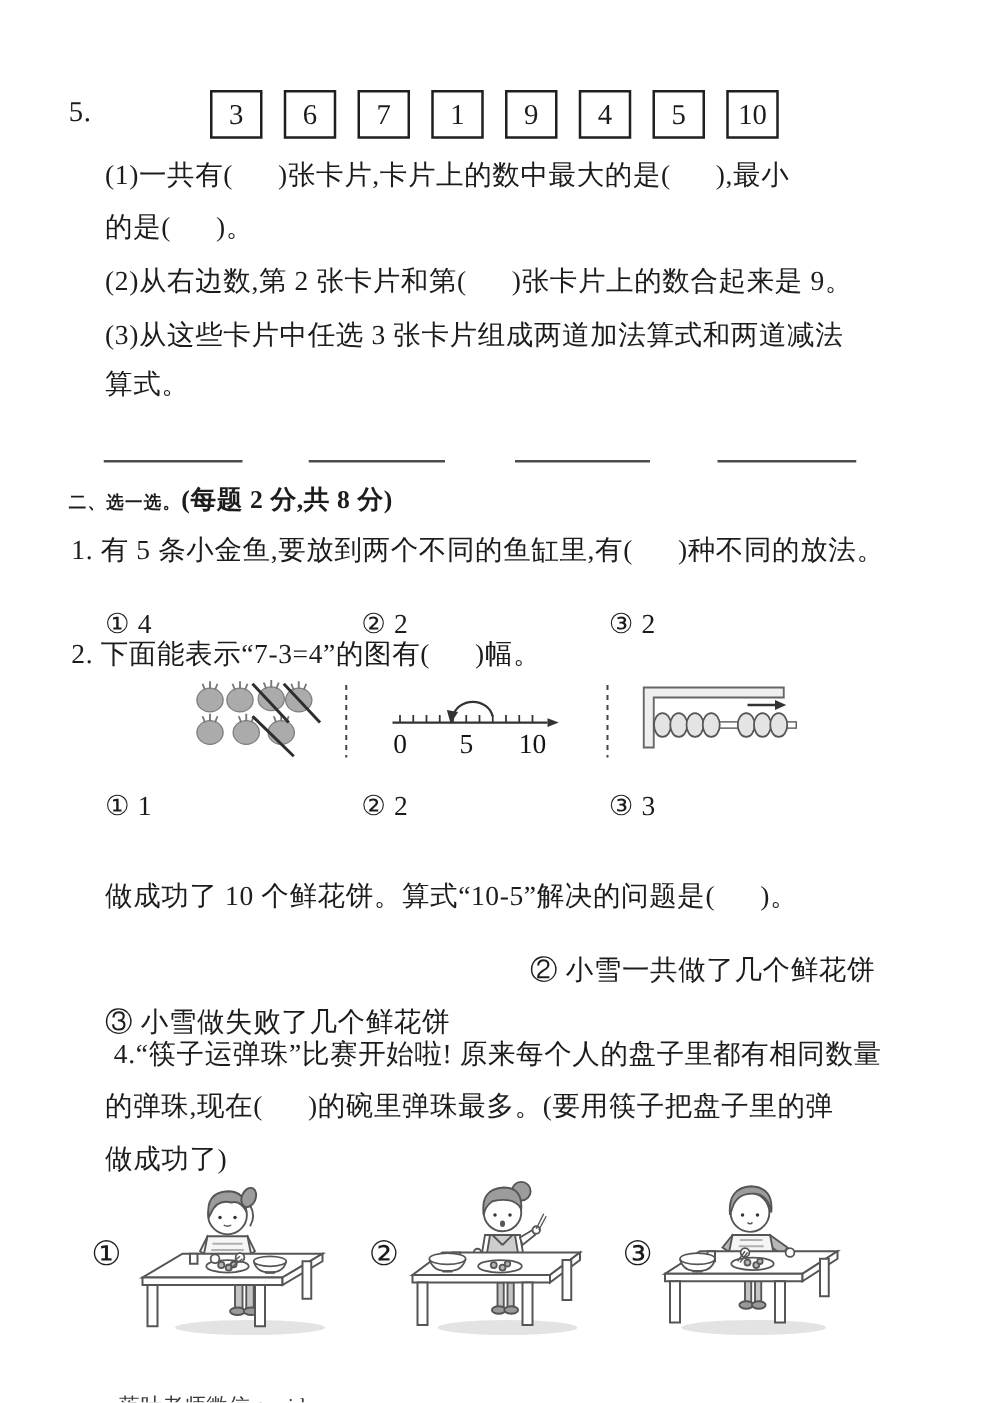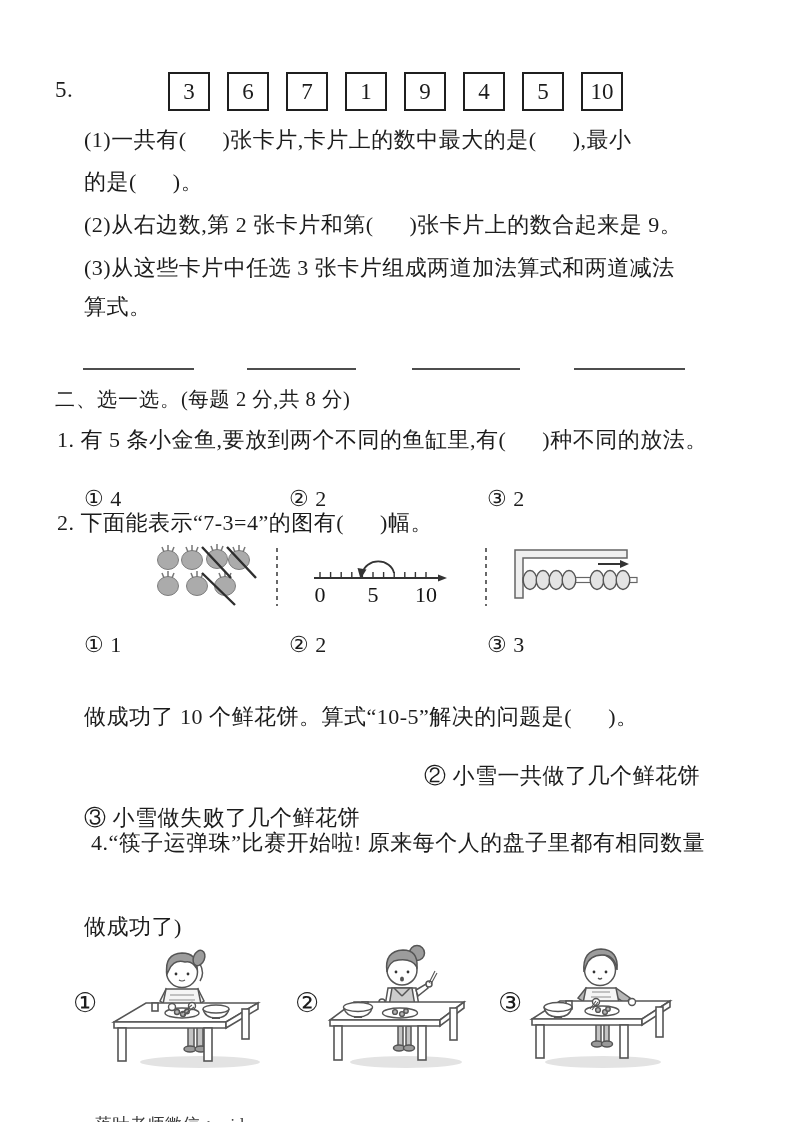--- a/index.html
+++ b/index.html
@@ -4,22 +4,22 @@
 <style>
   html,body{margin:0;padding:0;background:#fff;}
   .sheet{
     position:relative;width:793px;height:1122px;background:#fff;overflow:hidden;
     font-family:"Liberation Serif","DejaVu Serif",serif;color:#1c1c1c;
   }
   .tline{position:absolute;font-size:22px;white-space:pre;letter-spacing:.5px;line-height:26px;}
   .cards{position:absolute;left:168px;top:72px;display:flex;gap:17px;}
   .card{min-width:34px;height:35px;padding:0 2px;border:2px solid #1f1f1f;display:flex;align-items:center;justify-content:center;font-size:23px;}
   .ansline{position:absolute;height:2px;background:#4d4d4d;}
-  .ttl-main{font-family:"Liberation Sans","DejaVu Sans",sans-serif;font-weight:400;font-size:20px;letter-spacing:1px;}
-  .ttl-note{font-size:20.5px;font-weight:400;letter-spacing:.5px;}
+  .ttl-main{font-family:"Liberation Sans","DejaVu Sans",sans-serif;font-weight:700;font-size:14px;letter-spacing:1px;}
+  .ttl-note{font-size:20.5px;font-weight:700;letter-spacing:.5px;}
   .opt{position:absolute;font-size:22px;white-space:pre;letter-spacing:.5px;margin-top:16px;}
   .figlabel{position:absolute;font-size:27px;}
   .footer{position:absolute;font-size:17px;color:#383838;letter-spacing:.5px;white-space:pre;margin-top:36px;}
   svg{position:absolute;overflow:visible;}
 </style>
 </head>
 <body>
 
 <div class="sheet">
 
@@ -128,20 +128,21 @@
 
   <span class="opt" style="left:84px;top:616px;">① 1</span>
   <span class="opt" style="left:289px;top:616px;">② 2</span>
   <span class="opt" style="left:487px;top:616px;">③ 3</span>
 
   <div class="tline" style="left:84px;top:704px;">做成功了 10 个鲜花饼。算式“10-5”解决的问题是(      )。</div>
   <span class="opt" style="left:424px;top:745px;">② 小雪一共做了几个鲜花饼</span>
   <span class="opt" style="left:84px;top:787px;">③ 小雪做失败了几个鲜花饼</span>
 
   <div class="tline" style="left:57px;top:830px;margin-left:34px;">4.“筷子运弹珠”比赛开始啦! 原来每个人的盘子里都有相同数量</div>
+  <div class="tline" style="left:84px;top:872px;">的弹珠,现在(      )的碗里弹珠最多。(要用筷子把盘子里的弹</div>
   <div class="tline" style="left:84px;top:914px;">做成功了)</div>
 
   <span class="figlabel" style="left:73px;top:987px;">①</span>
   <svg style="left:100px;top:945px;" width="200" height="125" viewBox="0 0 200 125">
     <ellipse cx="100" cy="117" rx="60" ry="6" fill="#e3e3e3"></ellipse>
     <g stroke="#555" stroke-width="1.5" fill="#fff">
       <rect x="88" y="80" width="6" height="22" fill="#c4c4c4"></rect>
         <rect x="97" y="80" width="6" height="22" fill="#c4c4c4"></rect>
       <ellipse cx="90" cy="104" rx="6" ry="3" fill="#9a9a9a"></ellipse>
         <ellipse cx="101" cy="104" rx="6" ry="3" fill="#9a9a9a"></ellipse>

